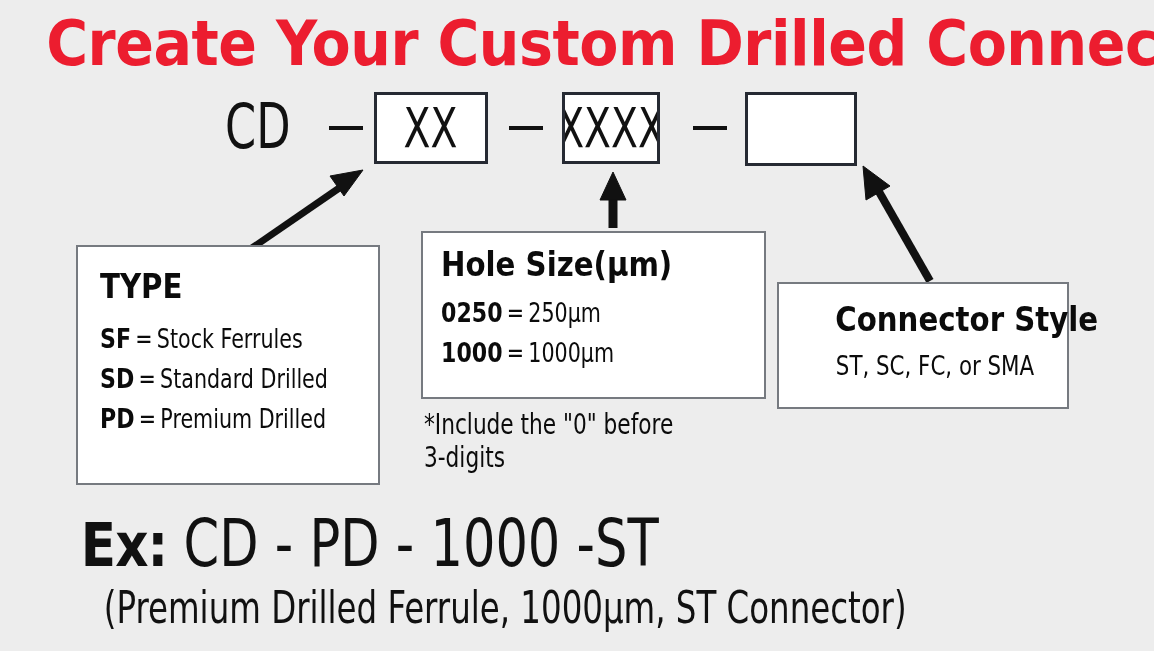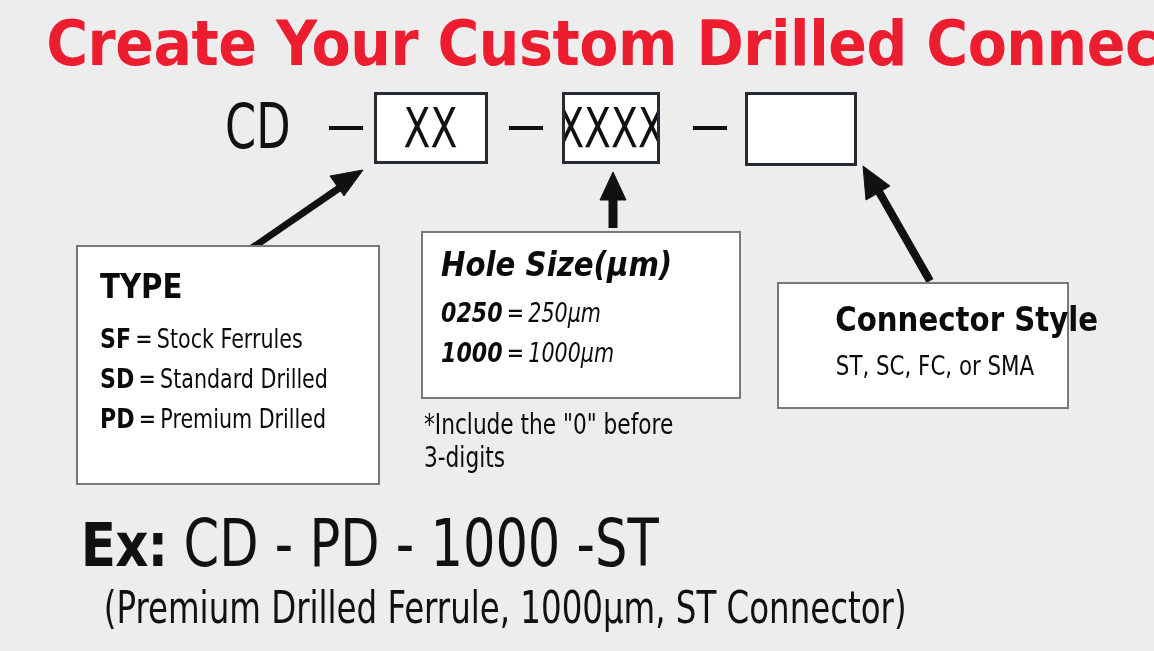--- a/index.html
+++ b/index.html
@@ -106,21 +106,21 @@
   }
 
   
   .infobox {
     position: absolute;
     background: #ffffff;
     border: 2px solid #767a80;
     box-sizing: border-box;
   }
   #box-type-info { left: 76px;  top: 245px; width: 304px; height: 240px; }
-  #box-hole-info { left: 421px; top: 231px; width: 320px; height: 168px; font-style: italic; }
+  #box-hole-info { left: 421px; top: 231px; width: 345px; height: 168px; }
   #box-conn-info { left: 777px; top: 282px; width: 292px; height: 127px; }
 
   .bx-head {
     font-family: "DejaVu Sans", sans-serif;
     font-weight: bold;
     font-size: 34px;
     line-height: 38px;
     color: #0b0b0b;
     transform: scaleX(0.86);
     transform-origin: 0% 50%;

